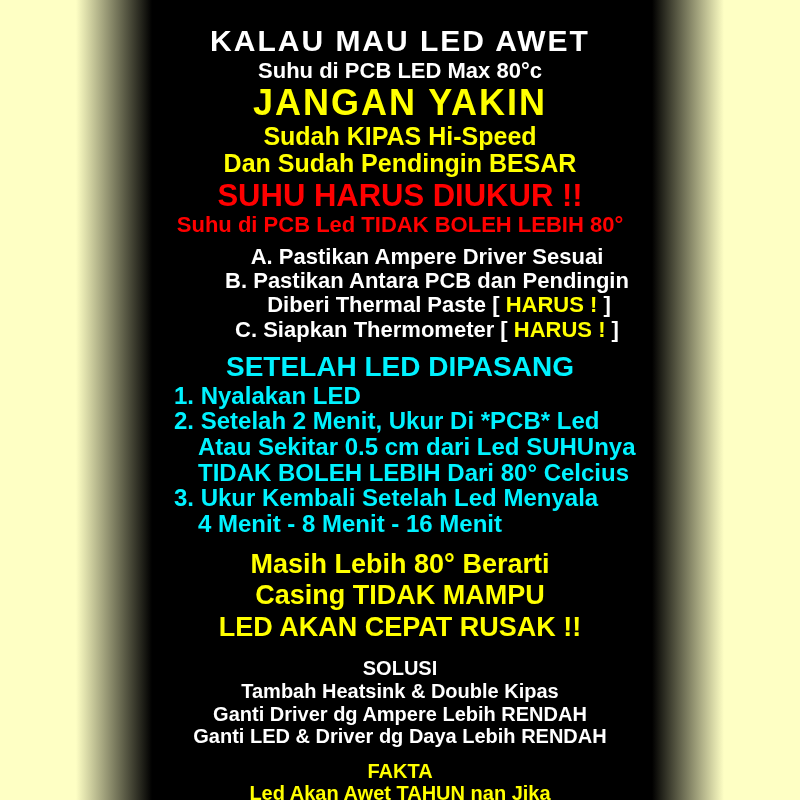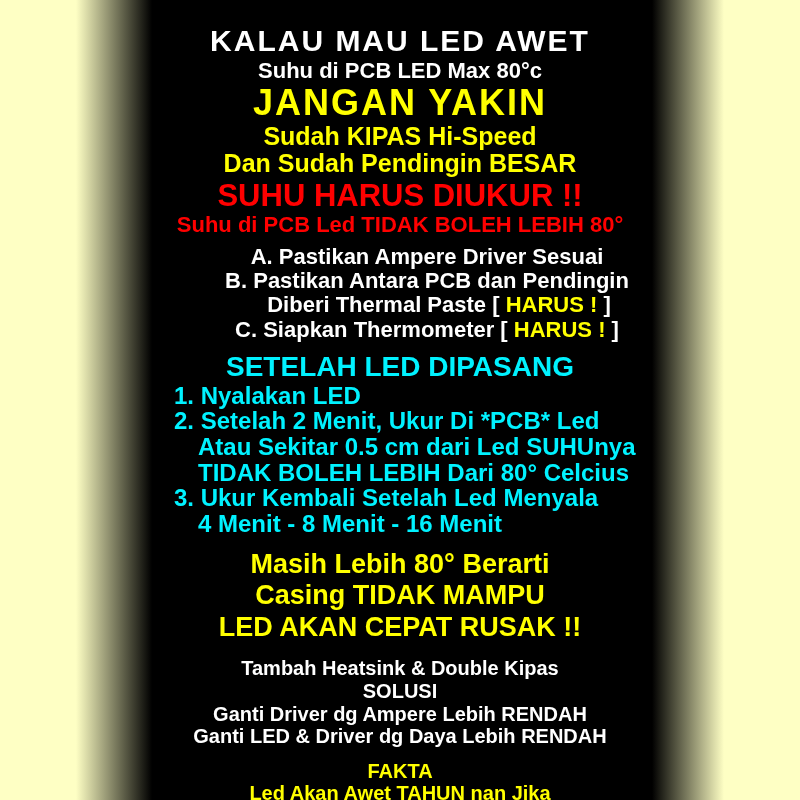--- a/index.html
+++ b/index.html
@@ -81,22 +81,22 @@
       <div class="t-steps cyan indent1">4 Menit - 8 Menit - 16 Menit</div>
     </div>
 
     <div class="t-verdict yellow">
       <div>Masih Lebih 80° Berarti</div>
       <div>Casing TIDAK MAMPU</div>
       <div>LED AKAN CEPAT RUSAK !!</div>
     </div>
 
     <div class="t-solusi white">
+      <div>SOLUSI</div>
       <div>Tambah Heatsink &amp; Double Kipas</div>
-      <div>SOLUSI</div>
       <div>Ganti Driver dg Ampere Lebih RENDAH</div>
       <div>Ganti LED &amp; Driver dg Daya Lebih RENDAH</div>
     </div>
 
     <div class="t-fakta yellow">
       <div>FAKTA</div>
       <div>Led Akan Awet TAHUN nan Jika</div>
       <div>Suhu di PCB Led max 65° Celcius</div>
     </div>
 

